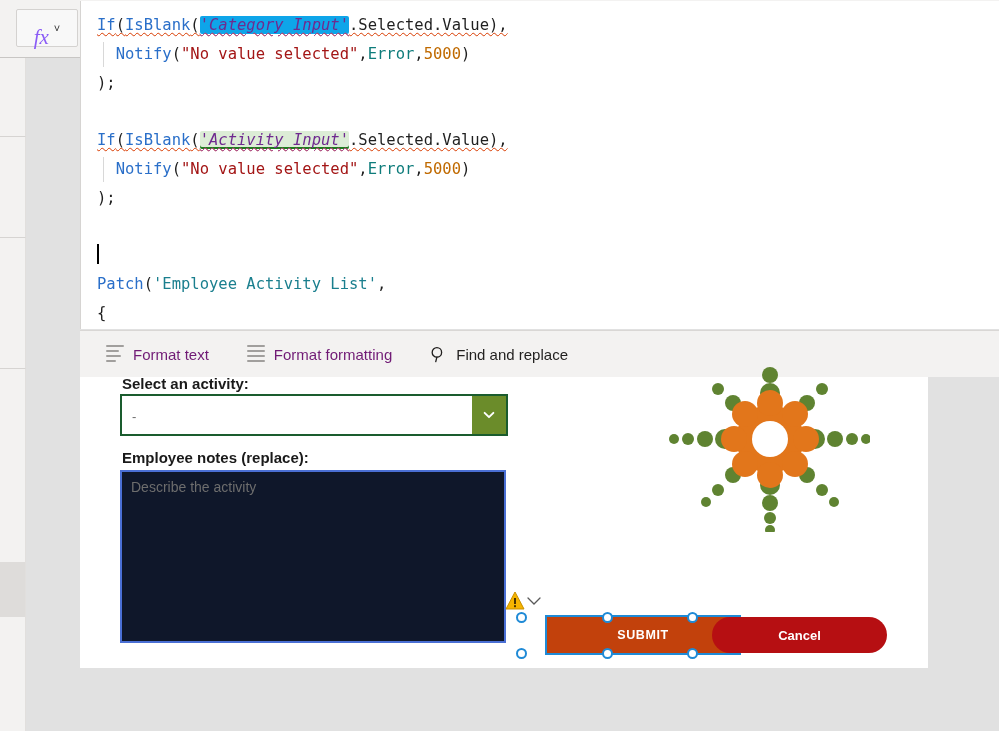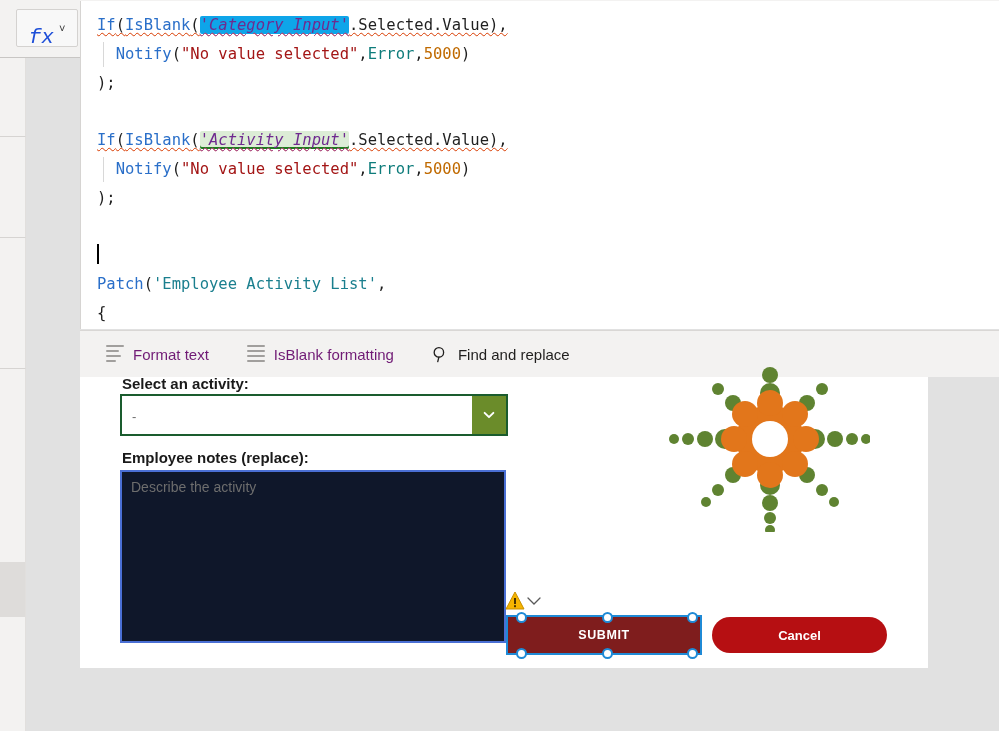--- a/index.html
+++ b/index.html
@@ -37,21 +37,21 @@
   
   .fx-bar {
     position: absolute; left: 0; top: 0; width: 999px; height: 57px;
     background: #f3f2f1; border-bottom: 1px solid #c8c6c4;
   }
   .fx-chip {
     position: absolute; left: 16px; top: 9px; width: 60px; height: 36px;
     background: #f8f8f8; border: 1px solid #d4d2d0; border-radius: 2px;
     display: flex; align-items: center; justify-content: center; gap: 5px;
   }
-  .fx-glyph { font-family: Liberation Mono, monospace; font-style: italic; font-size: 21px; color: #1d4ed8; line-height: 1; margin-top: 19px; }
+  .fx-glyph { font-family: Liberation Serif, serif; font-style: italic; font-size: 21px; color: #8b5cf6; line-height: 1; margin-top: 19px; }
   .fx-caret { font-size: 11px; color: #333; }
 
   
   .editor {
     position: absolute; left: 80px; top: 1px; width: 919px; height: 328px;
     background: #ffffff; border-left: 1px solid #d6d4d2;
   }
   .code {
     position: absolute; left: 16px; top: 10px;
     font-family: "DejaVu Sans Mono", monospace;
@@ -132,22 +132,22 @@
     border: 2px solid #4a6fd4; background: #0f172a; box-sizing: border-box;
   }
   .notes-ph { position: absolute; left: 9px; top: 7px; font-size: 14px; color: #6d6d6d; }
 
   
   .logo { position: absolute; left: 560px; top: -10px; width: 230px; height: 165px; }
   .logo svg { width: 100%; height: 100%; display: block; }
 
   
   .btn-submit {
-    position: absolute; left: 428px; top: 240px; width: 192px; height: 36px;
-    background: #7f1d1d; color: #ffffff; font-size: 12.5px; font-weight: bold;
+    position: absolute; left: 467px; top: 240px; width: 192px; height: 36px;
+    background: #c2410c; color: #ffffff; font-size: 12.5px; font-weight: bold;
     letter-spacing: .6px; display: flex; align-items: center; justify-content: center;
     outline: 2px solid #1f8ad6; box-sizing: border-box;
   }
   .handle {
     position: absolute; width: 11px; height: 11px; border-radius: 50%;
     background: #ffffff; border: 2px solid #1f8ad6; box-sizing: border-box;
   }
   .h-tl { left: 436px; top: 235px; }
   .h-tc { left: 522px; top: 235px; }
   .h-tr { left: 607px; top: 235px; }
@@ -210,21 +210,21 @@
         </span>
         <span class="tb-label">Format text</span>
       </div>
       <div class="tb-item disabled">
         <span class="glyph-lines">
           <i style="width: 100%;"></i>
           <i style="width: 100%;"></i>
           <i style="width: 100%;"></i>
           <i style="width: 100%;"></i>
         </span>
-        <span class="tb-label">IsBlank formatting</span>
+        <span class="tb-label">Format formatting</span>
       </div>
       <div class="tb-item enabled">
         <svg viewBox="0 0 18 18" width="17" height="17">
           <circle cx="7.3" cy="6.8" r="5" fill="none" stroke="#201f1e" stroke-width="1.4"></circle>
           <line x1="7.3" y1="11.8" x2="6.1" y2="16.6" stroke="#201f1e" stroke-width="1.4" stroke-linecap="round"></line>
         </svg>
         <span class="tb-label">Find and replace</span>
       </div>
     </div>
 

